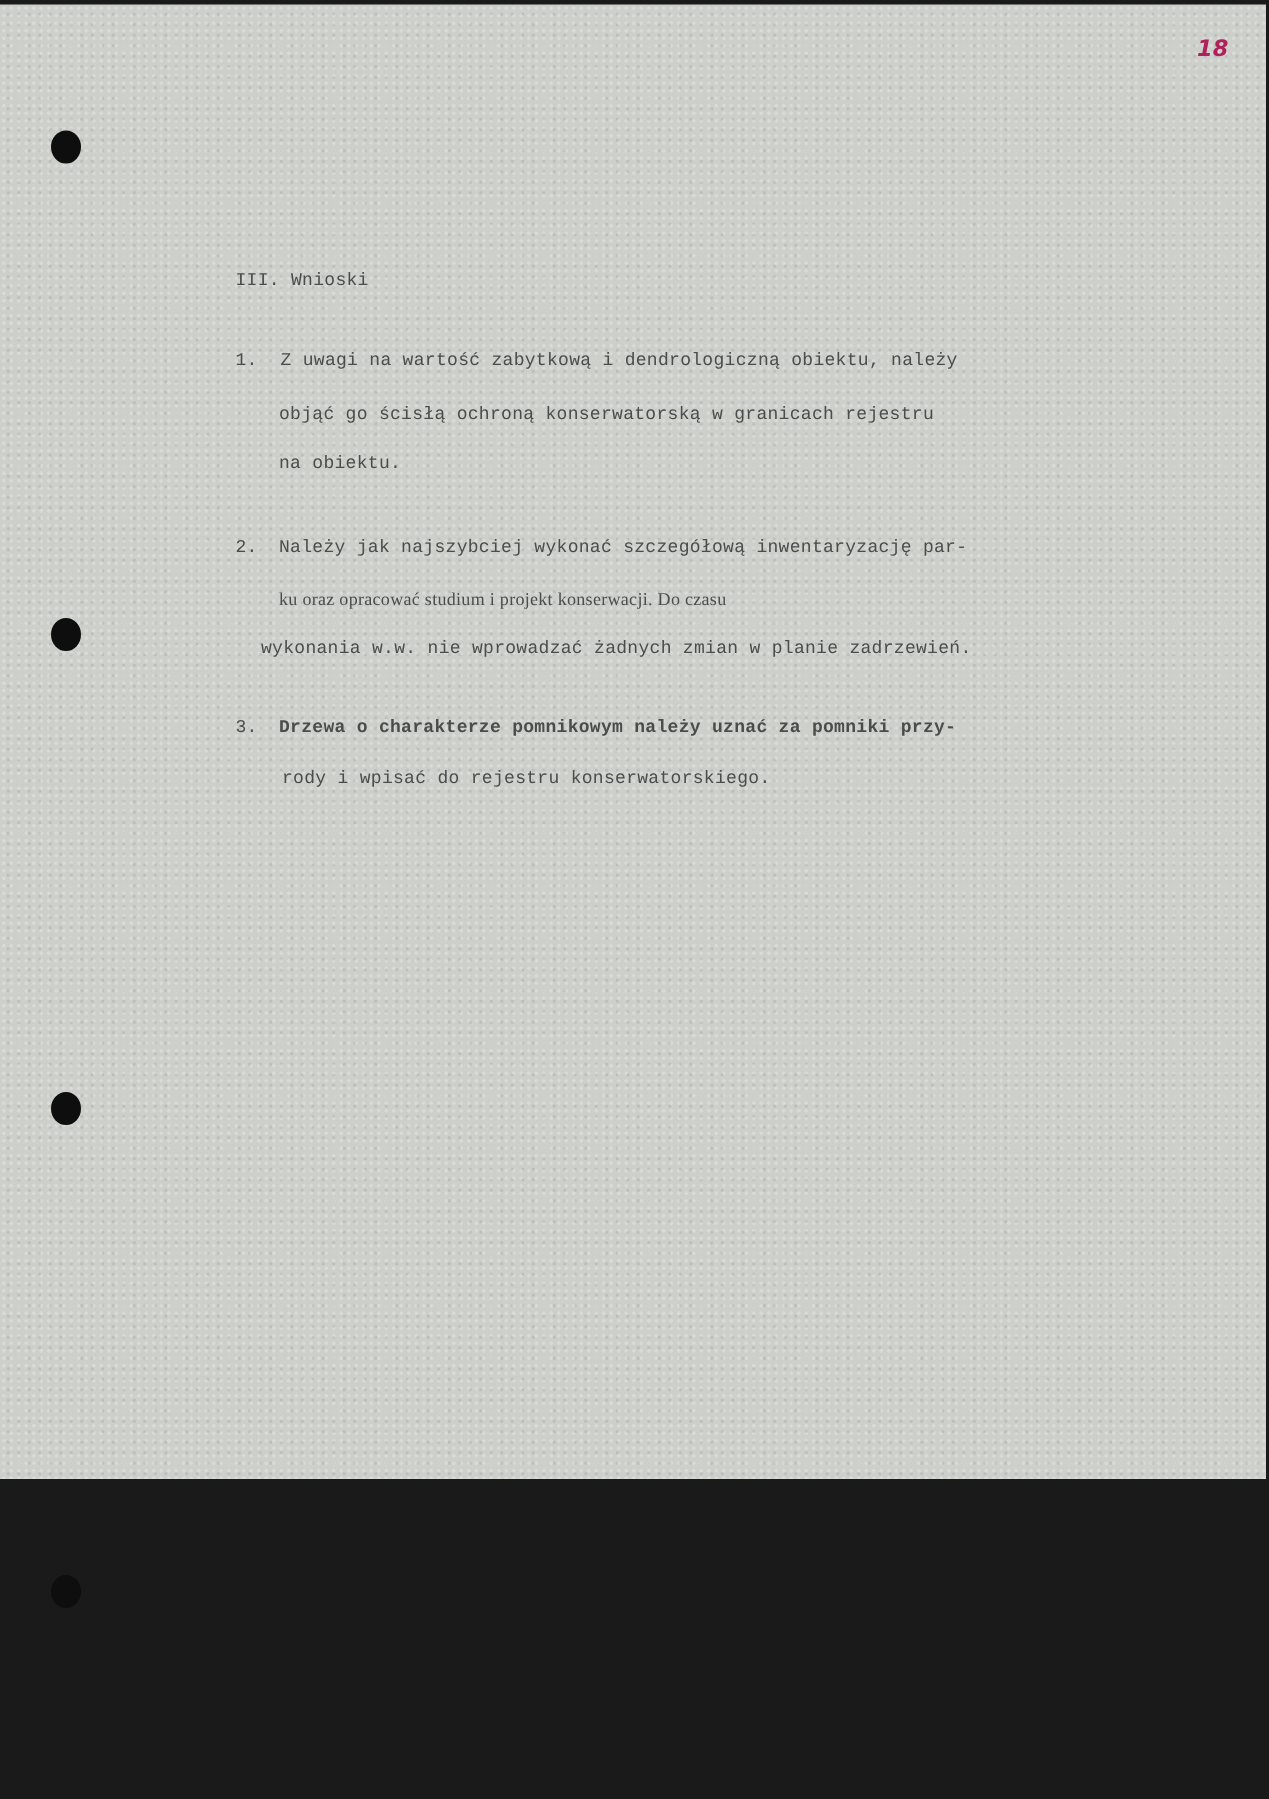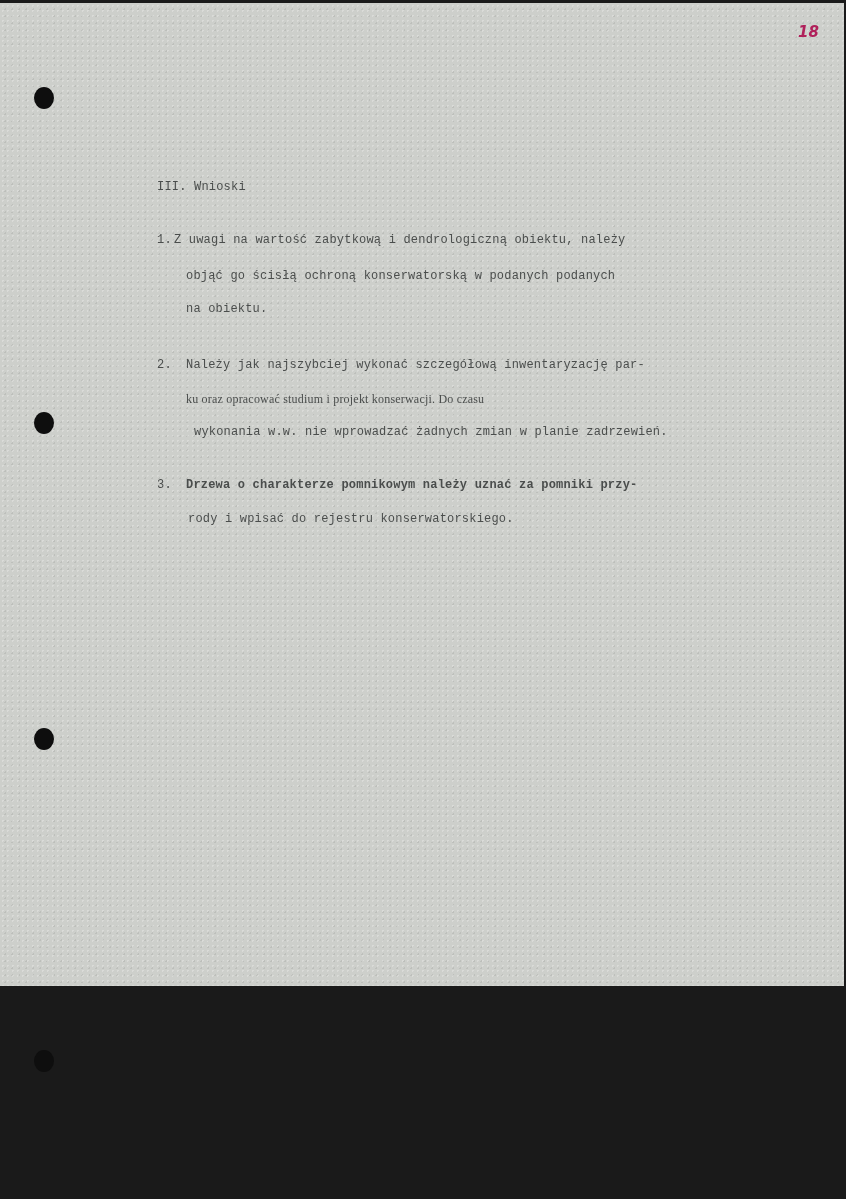--- a/index.html
+++ b/index.html
@@ -39,30 +39,30 @@
   <div class="hole" style="left:34px; top:409px;"></div>
   <div class="hole" style="left:34px; top:725px;"></div>
   <div class="hole" style="left:34px; top:1047px;"></div>
 
   <div class="page-number">18</div>
 
   <div class="typed" style="left:157px; top:177px;">III. Wnioski</div>
 
   <div>
     <div class="typed" style="left:157px; top:230px;">1.</div>
-    <div class="typed" style="left:174px; top:230px;">Z uwagi na wartość zabytkową i dendrologiczną obiektu, należy</div>
-    <div class="typed" style="left:186px; top:266px;">objąć go ścisłą ochroną konserwatorską w podanych podanych</div>
+    <div class="typed" style="left:187px; top:230px;">Z uwagi na wartość zabytkową i dendrologiczną obiektu, należy</div>
+    <div class="typed" style="left:186px; top:266px;">objąć go ścisłą ochroną konserwatorską w granicach rejestru</div>
     <div class="typed" style="left:186px; top:299px;">na obiektu.</div>
   </div>
 
   <div>
     <div class="typed" style="left:157px; top:355px;">2.</div>
     <div class="typed" style="left:186px; top:355px;text-align:right;">Należy jak najszybciej wykonać szczegółową inwentaryzację par-</div>
     <div class="typed" style="left:186px; top:389px;font-family:Liberation Serif, serif;">ku oraz opracować studium i projekt konserwacji. Do czasu</div>
-    <div class="typed" style="left:194px; top:422px;">wykonania w.w. nie wprowadzać żadnych zmian w planie zadrzewień.</div>
+    <div class="typed" style="left:174px; top:422px;">wykonania w.w. nie wprowadzać żadnych zmian w planie zadrzewień.</div>
   </div>
 
   <div>
     <div class="typed" style="left:157px; top:475px;">3.</div>
     <div class="typed" style="left:186px; top:475px;font-weight:bold;">Drzewa o charakterze pomnikowym należy uznać za pomniki przy-</div>
     <div class="typed" style="left:188px; top:509px;">rody i wpisać do rejestru konserwatorskiego.</div>
   </div>
 </div>
 
 </body></html>

